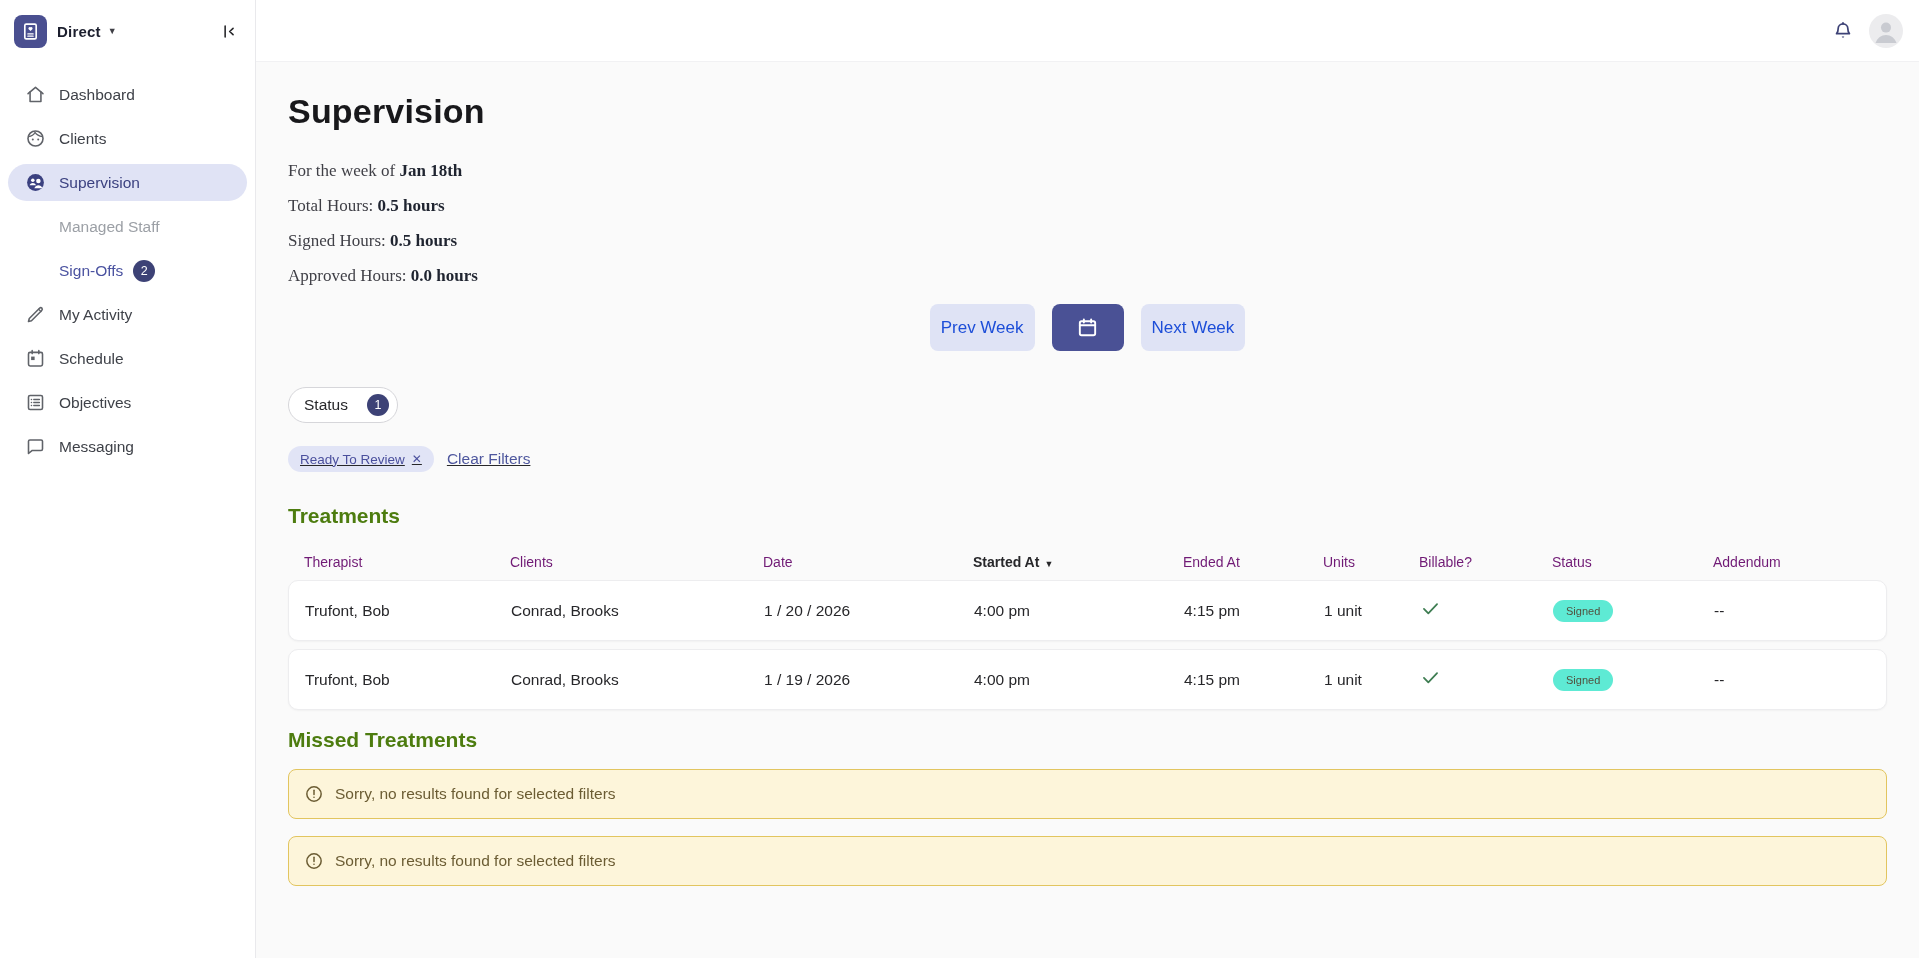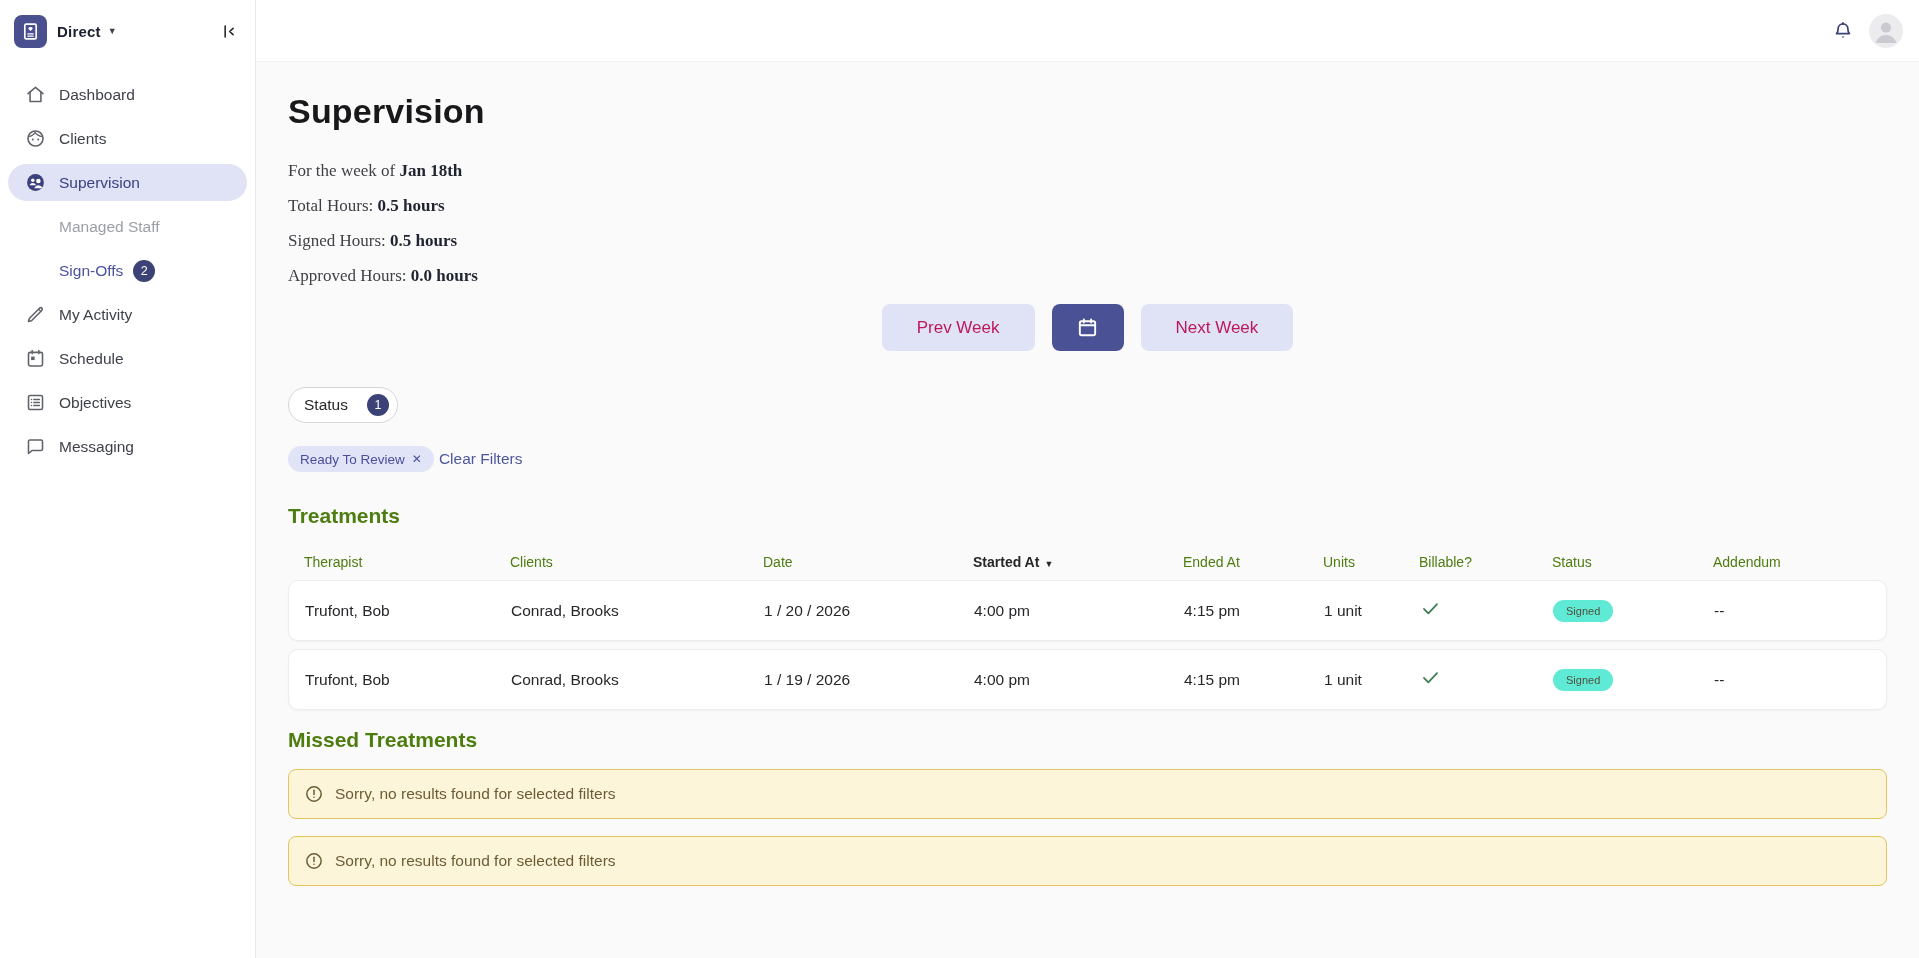--- a/index.html
+++ b/index.html
@@ -59,55 +59,55 @@
   .bell-btn { cursor:pointer; display:flex; }
   .avatar { width:34px; height:34px; border-radius:50%; cursor:pointer; display:flex; }
   .main { flex:1; padding:30px 32px 0 32px; overflow:hidden; }
   .page-title { font-size:34px; font-weight:700; color:#18181b; letter-spacing:.2px; }
   .stats { margin-top:30px;font-family:Liberation Serif, serif; }
   .stats p { font-size:17px; color:#3f3f46; margin-bottom:15px; }
   .stats b { color:#1f2430; font-weight:700; }
   
   .week-nav { display:flex; justify-content:center; align-items:center; gap:17px; margin-top:18px; }
   .week-btn {
-    height:47px; padding:0 35px; border:none; border-radius:8px;
-    background:#dfe3f5; color:#be185d; font-size:17px;
+    height:47px; padding:0 11px; border:none; border-radius:8px;
+    background:#dfe3f5; color:#1d4ed8; font-size:17px;
     font-family:"Liberation Sans", sans-serif; cursor:pointer;
   }
   .cal-btn {
     width:72px; height:47px; border:none; border-radius:8px;
     background:#4a5195; cursor:pointer;
     display:flex; align-items:center; justify-content:center;
   }
   
   .status-filter {
     margin-top:36px;
     display:inline-flex; align-items:center; gap:9px;
     height:36px; padding:0 8px 0 15px;
     background:#fff; border:1px solid #d6d6da; border-radius:18px;
     font-size:15.5px; color:#27272a; cursor:pointer;
   }
-  .chip-row { margin-top:23px; display:flex; align-items:center; gap:5px; }
+  .chip-row { margin-top:23px; display:flex; align-items:center; gap:13px;text-decoration:underline; }
   .filter-chip {
     display:inline-flex; align-items:center; gap:7px;
     height:26px; padding:0 12px; border-radius:13px;
     background:#e1e4f6; color:#4a4f9d; font-size:13.5px; cursor:pointer;
   }
   .chip-x { font-size:12px; cursor:pointer; }
   .clear-link { font-size:15.5px; color:#4e579e; cursor:pointer; }
   
   .section-h { font-size:21px; font-weight:700; color:#4d7c0f; }
   .treatments-h { margin-top:32px; }
   .tgrid {
     display:grid;
     grid-template-columns:206px 253px 210px 210px 140px 96px 133px 161px 1fr;
     align-items:center;
   }
   .thead { padding:0 16px; margin-top:24px; height:20px; }
-  .thead .th { font-size:14px; color:#4d7c0f; }
+  .thead .th { font-size:14px; color:#701a75; }
   .thead .th.sorted { color:#27272a; font-weight:700; cursor:pointer; }
   .sort-caret { font-size:9px; margin-left:5px; color:#27272a; }
   .trow {
     background:#fff; border:1px solid #ededef; border-radius:10px;
     box-shadow:0 1px 2px rgba(0,0,0,.04);
     height:61px; padding:0 16px; margin-top:8px;
     font-size:15.5px; color:#27272a; cursor:pointer;
   }
   .status-pill {
     display:inline-block; background:#5eead4; color:#52503e;

